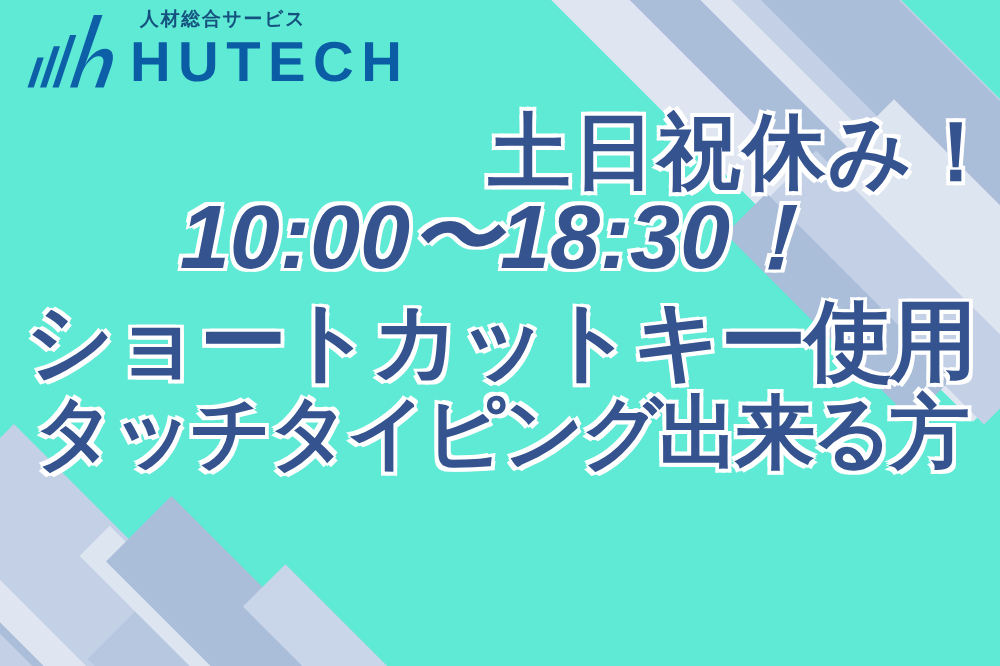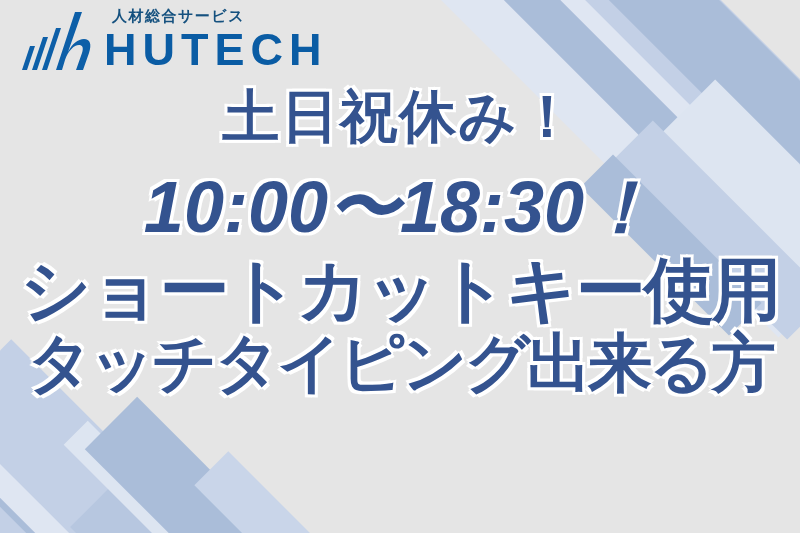--- a/index.html
+++ b/index.html
@@ -10,21 +10,21 @@
   }
   body {
     font-family: "Liberation Sans", "DejaVu Sans", sans-serif;
   }
 
   .banner {
     position: relative;
     width: 800px;
     height: 533px;
     overflow: hidden;
-    background: #e5e5e5;
+    background: #5eead4;
   }
 
   
   .deco-layer {
     position: absolute;
     inset: 0;
     overflow: hidden;
     pointer-events: none;
   }
   .band {
@@ -108,21 +108,21 @@
     white-space: nowrap;
     margin: 0;
     text-shadow:
        2px  0 0 #fff, -2px  0 0 #fff,
        0  2px 0 #fff,  0 -2px 0 #fff,
        2px  2px 0 #fff, -2px  2px 0 #fff,
        2px -2px 0 #fff, -2px -2px 0 #fff,
        3px  3px 0 #fff, -3px  3px 0 #fff,
        3px -3px 0 #fff, -3px -3px 0 #fff;
   }
-  .hl-1 { font-size: 57px; letter-spacing: 2px; margin-bottom: 26px; }
+  .hl-1 { font-size: 66px; letter-spacing: 2px; margin-bottom: 0; text-align: right; }
   .hl-2 { font-size: 72px; letter-spacing: 0px; font-style: italic; margin-bottom: 12px; }
   .hl-3 { font-size: 70px; letter-spacing: -2px; margin-bottom: 6px; }
   .hl-4 { font-size: 64px; letter-spacing: -3px; }
 </style>
 </head>
 <body>
 
 <div class="banner">
 
   <div class="deco-layer">

